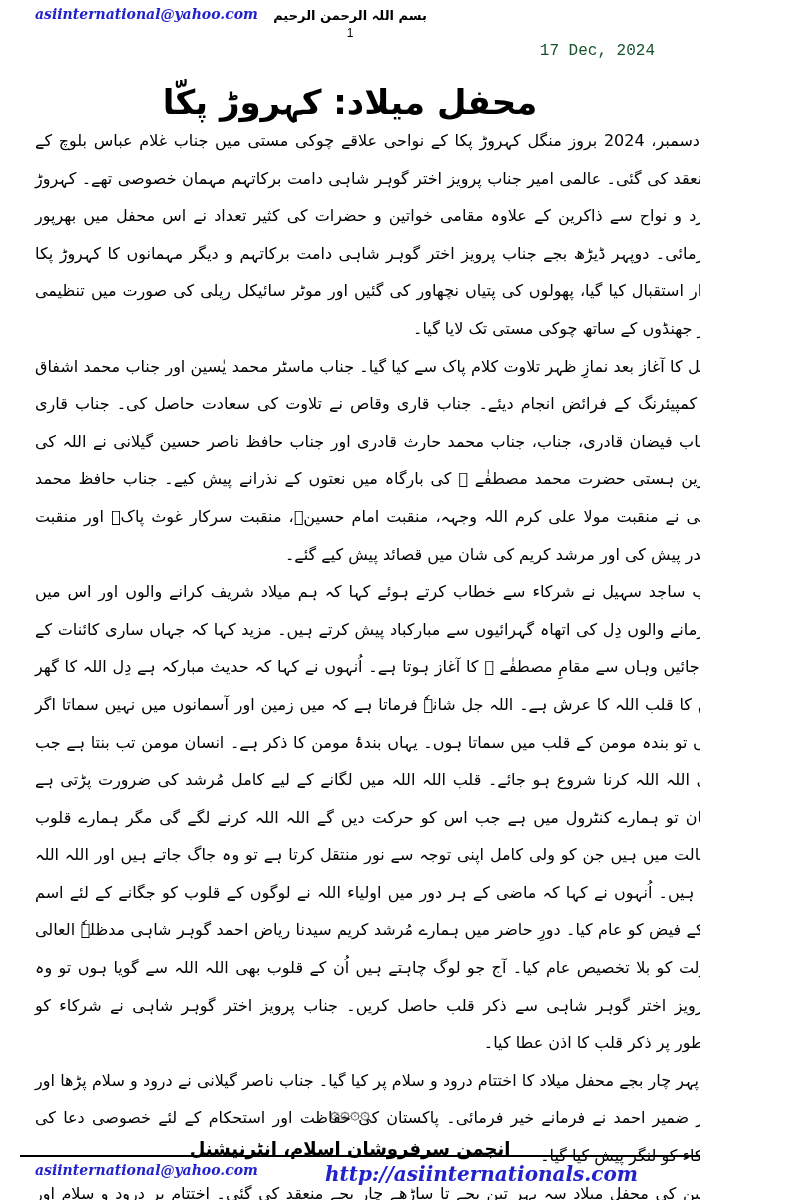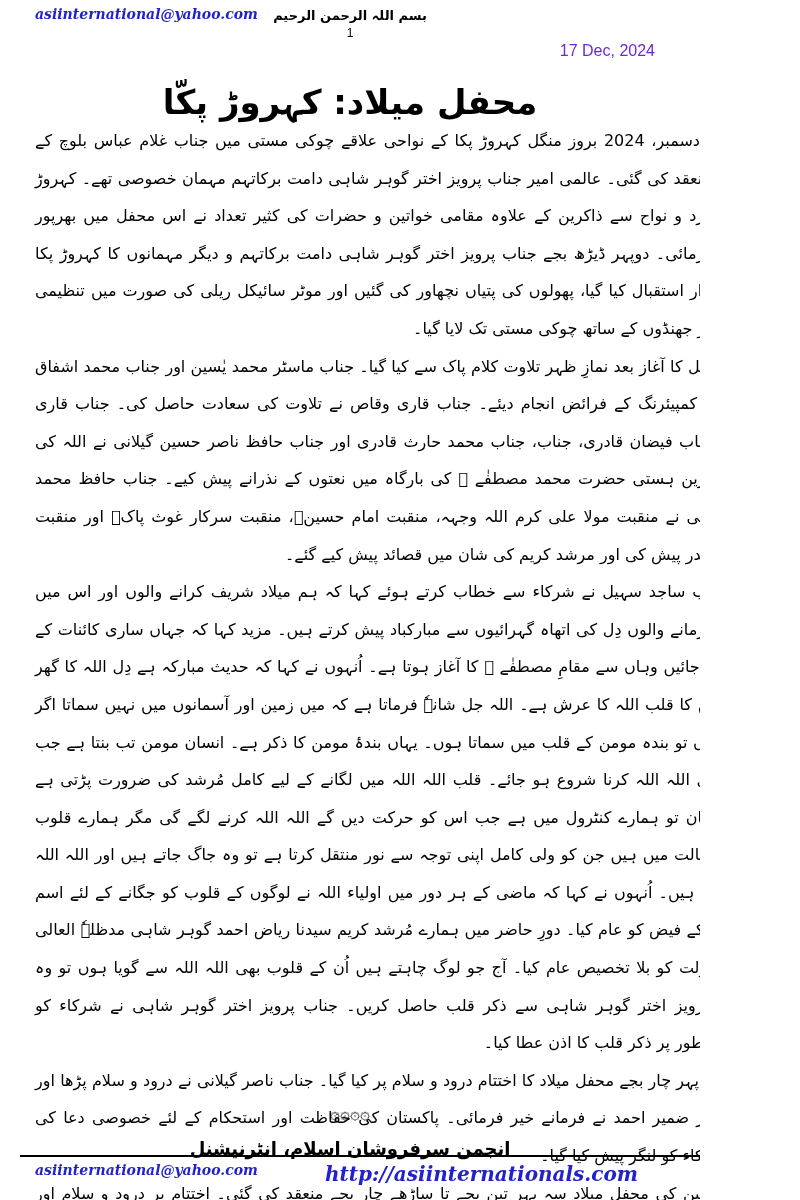--- a/index.html
+++ b/index.html
@@ -45,22 +45,22 @@
     width: 100%;
     text-align: center;
     font-size: 12px;
     font-family: "Liberation Sans", sans-serif;
   }
   .doc-date {
     position: absolute;
     top: 42px;
     right: 45px;
     font-size: 16px;
-    font-family: Liberation Sans, sans-serif;
-    color: #6d28d9;
+    font-family: Liberation Mono, monospace;
+    color: #14532d;
   }
   .doc-title {
     position: absolute;
     top: 38px;
     left: 0;
     width: 100%;
     text-align: center;
     direction: rtl;
     font-size: 34px;
     font-weight: bold;

